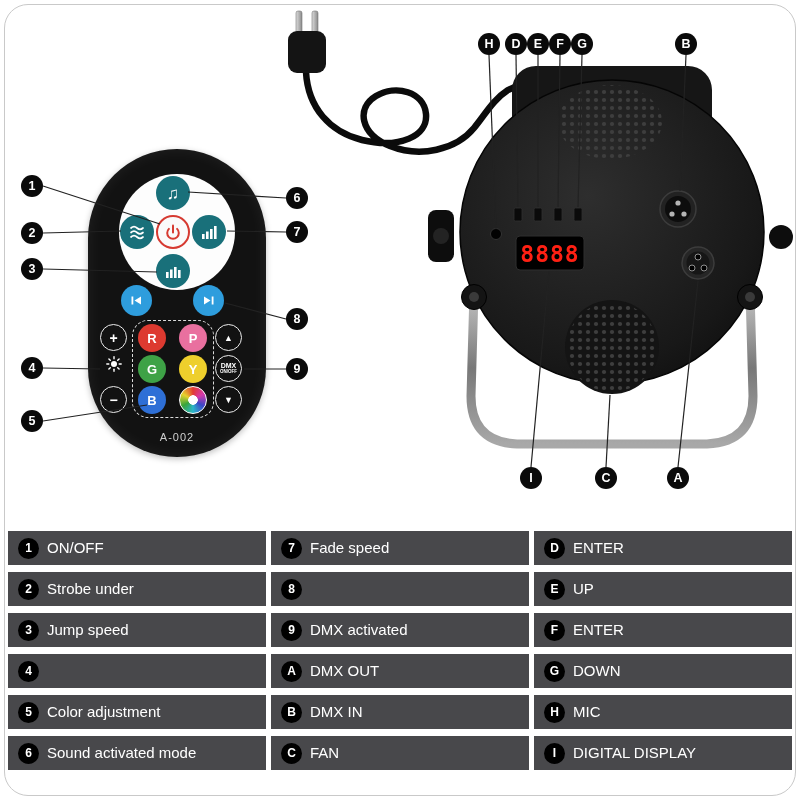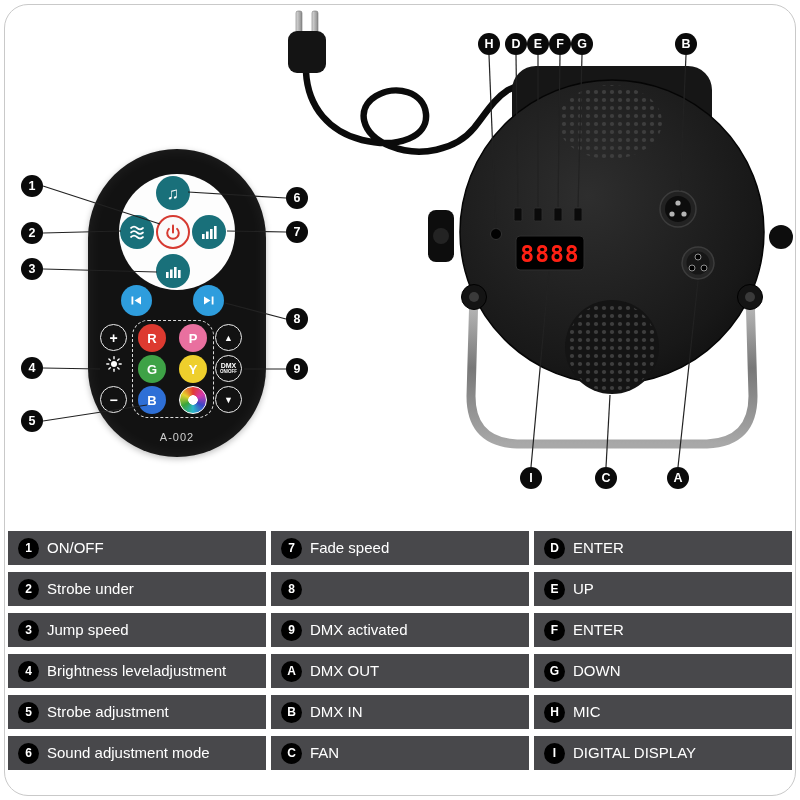--- a/index.html
+++ b/index.html
@@ -294,29 +294,28 @@
     <div class="cell">
       <span class="badge">2</span>
       <span>Strobe under</span>
     </div>
     <div class="cell">
       <span class="badge">3</span>
       <span>Jump speed</span>
     </div>
     <div class="cell">
       <span class="badge">4</span>
-      <span>Brightness leveladjustment</span>
     </div>
     <div class="cell">
       <span class="badge">5</span>
-      <span>Strobe adjustment</span>
+      <span>Color adjustment</span>
     </div>
     <div class="cell">
       <span class="badge">6</span>
-      <span>Sound adjustment mode</span>
+      <span>Sound activated mode</span>
     </div>
 
     <div class="cell">
       <span class="badge">7</span>
       <span>Fade speed</span>
     </div>
     <div class="cell">
       <span class="badge">8</span>
     </div>
     <div class="cell">

